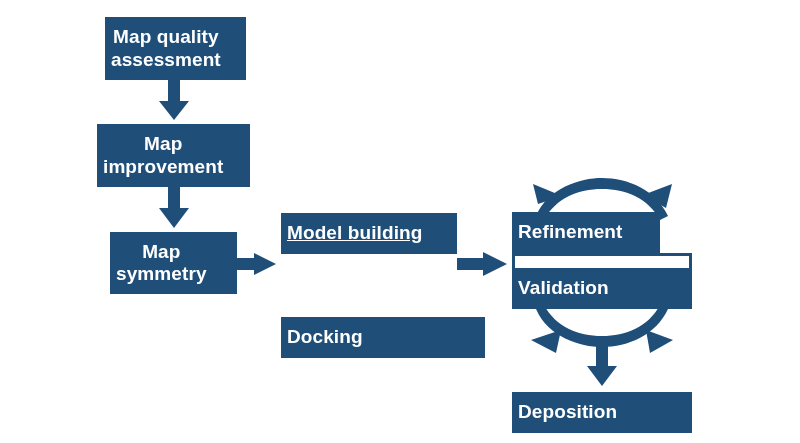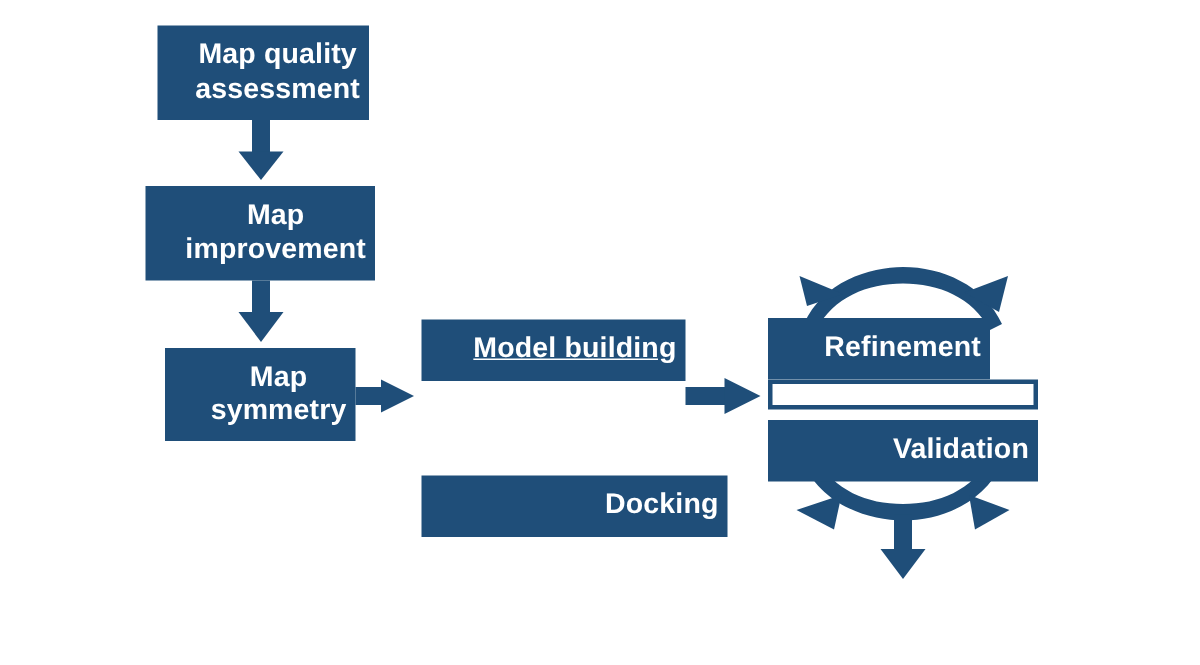--- a/index.html
+++ b/index.html
@@ -18,21 +18,21 @@
     background: #ffffff;
     overflow: hidden;
   }
   .node {
     position: absolute;
     box-sizing: border-box;
     background: #1F4E79;
     color: #ffffff;
     display: flex;
     align-items: center;
-    justify-content: flex-end;
+    justify-content: flex-start;
     text-align: center;
     font-family: "Liberation Sans", sans-serif;
     font-size: 19px;
     font-weight: 600;
     line-height: 1.18;
     letter-spacing: 0.1px;
     padding: 2px 6px;
     z-index: 3;
   }
   .node-text {
@@ -148,18 +148,21 @@
   </div>
 
   <div class="node" style="left:512px; top:212px; width:148px; height:41px;">
     <span class="node-text">Refinement</span>
   </div>
 
   <div class="node hollow" style="left:512px; top:253px; width:180px; height:20px;">
     <span class="node-text"></span>
   </div>
 
-  <div class="node" style="left:512px; top:280px; width:180px; height:41px;">
+  <div class="node" style="left:512px; top:268px; width:180px; height:41px;">
     <span class="node-text">Validation</span>
   </div>
 
+  <div class="node" style="left:512px; top:392px; width:180px; height:41px;">
+    <span class="node-text">Deposition</span>
+  </div>
 
 </div>
 
 </body></html>

